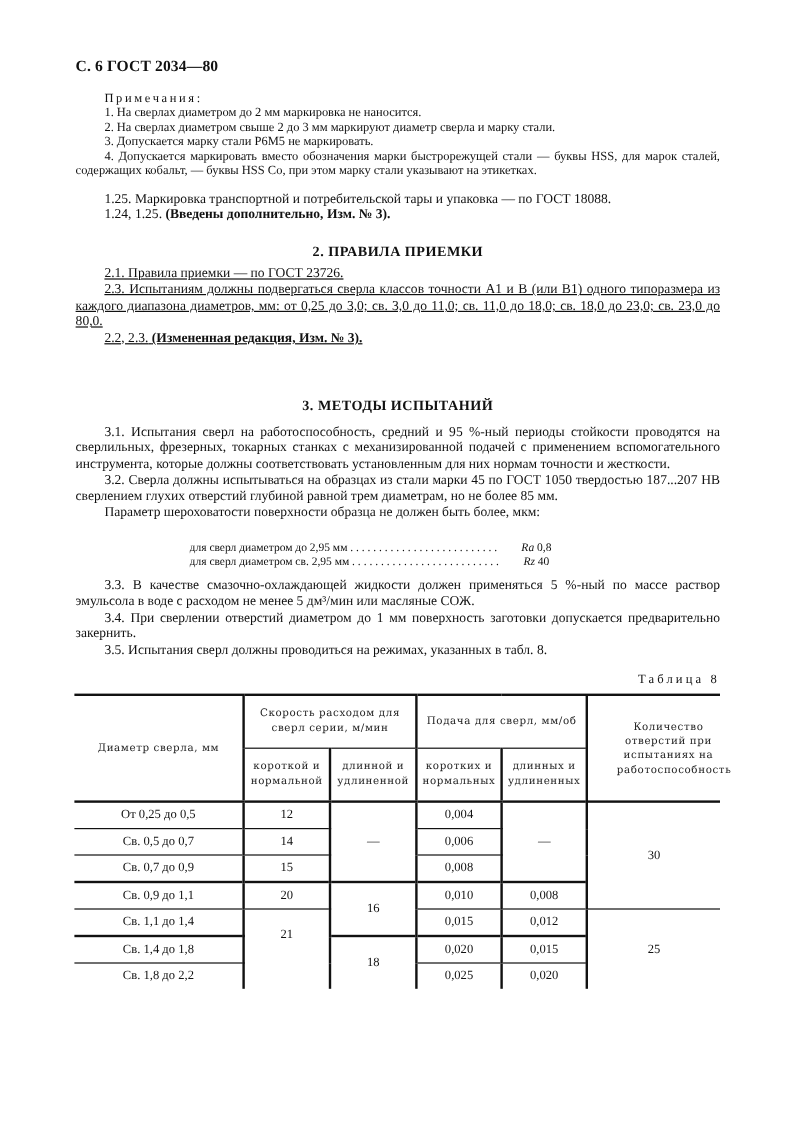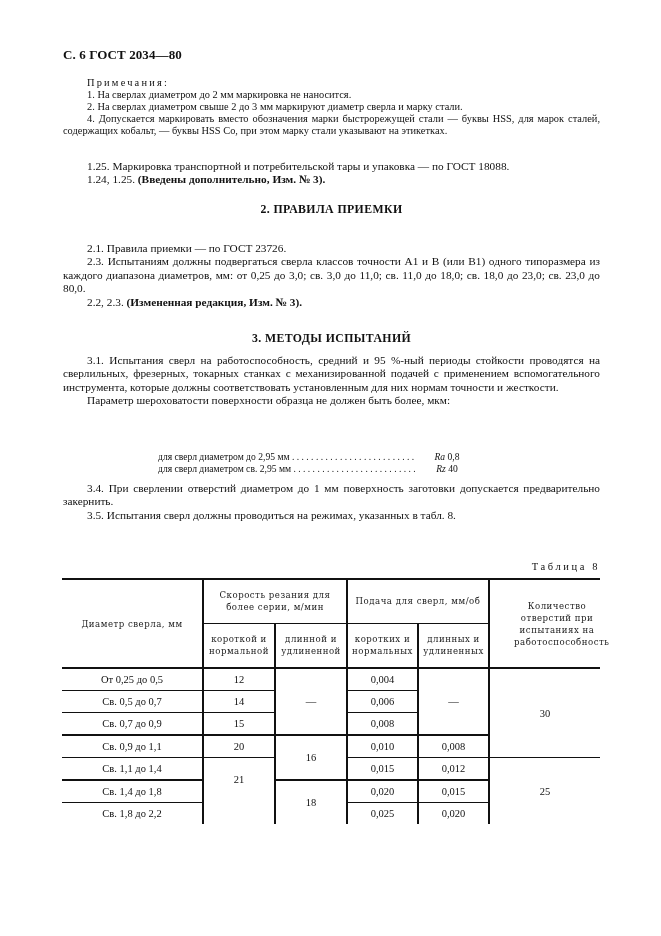--- a/index.html
+++ b/index.html
@@ -37,80 +37,83 @@
 <body>
 
 <div class="page">
 
   <div class="hdr">С. 6 ГОСТ 2034—80</div>
 
   <div class="body small" style="top:77px;">
     <p class="p ind spaced">Примечания:</p>
     <p class="p ind">1.  На сверлах диаметром до 2 мм маркировка не наносится.</p>
     <p class="p ind">2.  На сверлах диаметром свыше 2 до 3 мм маркируют диаметр сверла и марку стали.</p>
+    <p class="p ind">3.  Допускается марку стали Р6М5 не маркировать.</p>
     <p class="p ind">4.  Допускается маркировать вместо обозначения марки быстрорежущей стали — буквы HSS, для марок сталей, содержащих кобальт, — буквы HSS Co, при этом марку стали указывают на этикетках.</p>
   </div>
 
   <div class="body" style="top:160px;">
     <p class="p ind">1.25.  Маркировка транспортной и потребительской тары и упаковка — по ГОСТ 18088.</p>
     <p class="p ind">
       <span>1.24, 1.25.</span>
       <span class="b">(Введены дополнительно, Изм. № 3).</span>
     </p>
   </div>
 
   <div class="h2" style="top:202px;">2. ПРАВИЛА ПРИЕМКИ</div>
 
-  <div class="body" style="top:242px;">
+  <div class="body" style="top:222px;text-decoration:underline;">
     <p class="p ind">2.1.  Правила приемки — по ГОСТ 23726.</p>
     <p class="p ind">2.3.  Испытаниям должны подвергаться сверла классов точности А1 и В (или В1) одного типоразмера из каждого диапазона диаметров, мм: от 0,25 до 3,0; св. 3,0 до 11,0; св. 11,0 до 18,0; св. 18,0 до 23,0; св. 23,0 до 80,0.</p>
     <p class="p ind">
       <span>2.2, 2.3.</span>
       <span class="b">(Измененная редакция, Изм. № 3).</span>
     </p>
   </div>
 
   <div class="h2" style="top:331px;">3. МЕТОДЫ ИСПЫТАНИЙ</div>
 
   <div class="body" style="top:354px;">
     <p class="p ind">3.1.  Испытания сверл на работоспособность, средний и 95 %-ный периоды стойкости проводятся на сверлильных, фрезерных, токарных станках с механизированной подачей с применением вспомогательного инструмента, которые должны соответствовать установленным для них нормам точности и жесткости.</p>
+    <p class="p ind">3.2.  Сверла должны испытываться на образцах из стали марки 45 по ГОСТ 1050 твердостью 187...207 НВ сверлением глухих отверстий глубиной равной трем диаметрам, но не более 85 мм.</p>
     <p class="p ind">Параметр шероховатости поверхности образца не должен быть более, мкм:</p>
   </div>
 
   <div class="rough" style="top:451px;">
     <div class="row">
       <span class="lbl">для сверл диаметром до 2,95 мм . . . . . . . . . . . . . . . . . . . . . . . . . . .</span>
       <span class="val"><i>Ra</i> <span>0,8</span></span>
     </div>
     <div class="row">
       <span class="lbl">для сверл диаметром св. 2,95 мм . . . . . . . . . . . . . . . . . . . . . . . . . . .</span>
       <span class="val"><i>Rz</i> <span>40</span></span>
     </div>
   </div>
 
   <div class="body" style="top:482px;">
+    <p class="p ind">3.3.  В качестве смазочно-охлаждающей жидкости должен применяться 5 %-ный по массе раствор эмульсола в воде с расходом не менее 5 дм³/мин или масляные СОЖ.</p>
     <p class="p ind">3.4.  При сверлении отверстий диаметром до 1 мм поверхность заготовки допускается предварительно закернить.</p>
     <p class="p ind">3.5.  Испытания сверл должны проводиться на режимах, указанных в табл. 8.</p>
   </div>
 
   <div class="tabcap">Таблица 8</div>
 
   <table class="t8">
     <colgroup>
       <col style="width:141px">
         <col style="width:72px">
         <col style="width:72px">
         <col style="width:71px">
         <col style="width:71px">
         <col style="width:111px">
     </colgroup>
     <tbody>
         <tr class="top" style="height:44px;">
       <td rowspan="2" class="th noborderL" style="border-bottom:2.5px solid #111;">Диаметр сверла, мм</td>
-      <td colspan="2" class="th thickl">Скорость резания для более серии, м/мин</td>
+      <td colspan="2" class="th thickl">Скорость расходом для сверл серии, м/мин</td>
       <td colspan="2" class="th thickl">Подача для сверл, мм/об</td>
       <td rowspan="2" class="th thickl noborderR" style="border-bottom:2.5px solid #111;padding-left:24px;">Количество отверстий при испытаниях на работоспособность</td>
     </tr>
     <tr class="hdrbot" style="height:45px;">
       <td class="th thickl">короткой и нормальной</td>
       <td class="th thickl">длинной и удлиненной</td>
       <td class="th thickl">коротких и нормальных</td>
       <td class="th thickl">длинных и удлиненных</td>
     </tr>
 

